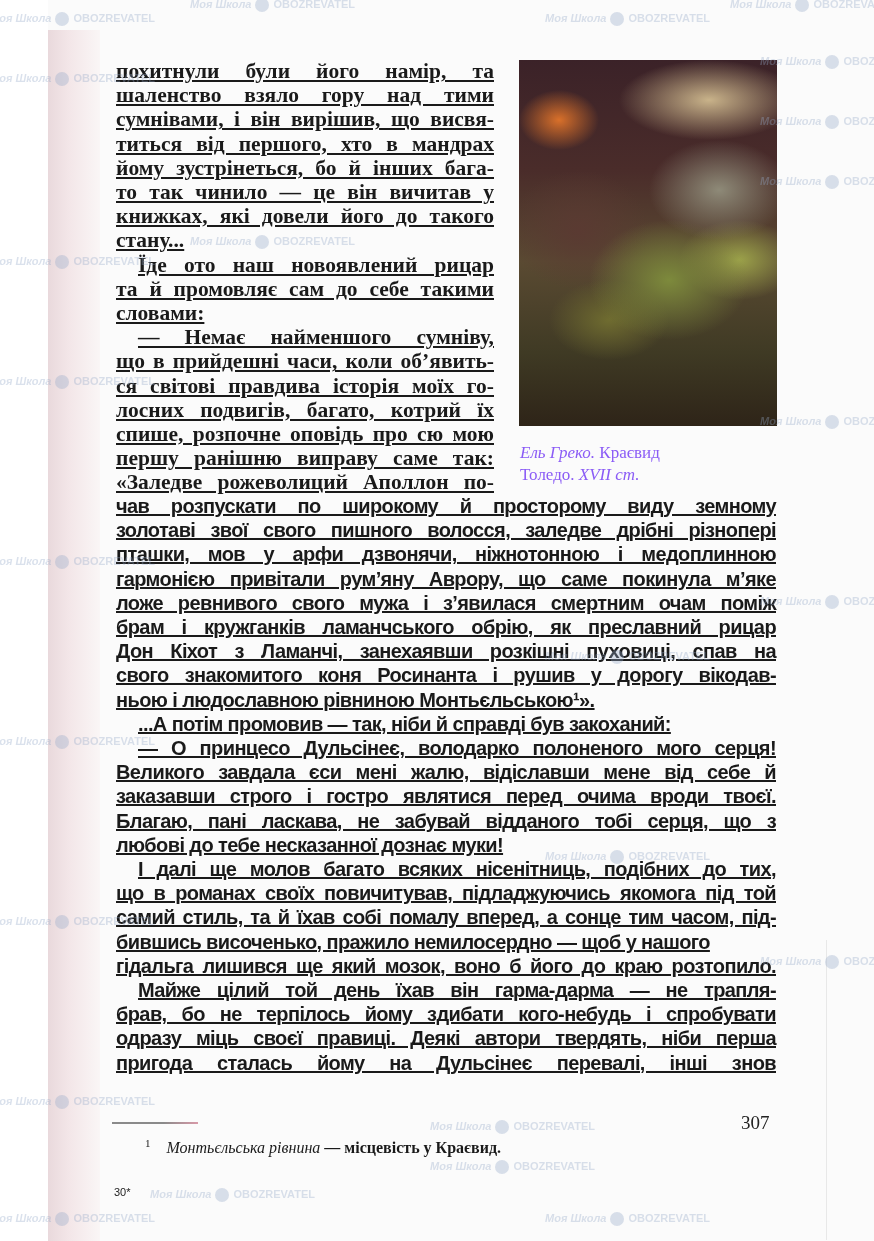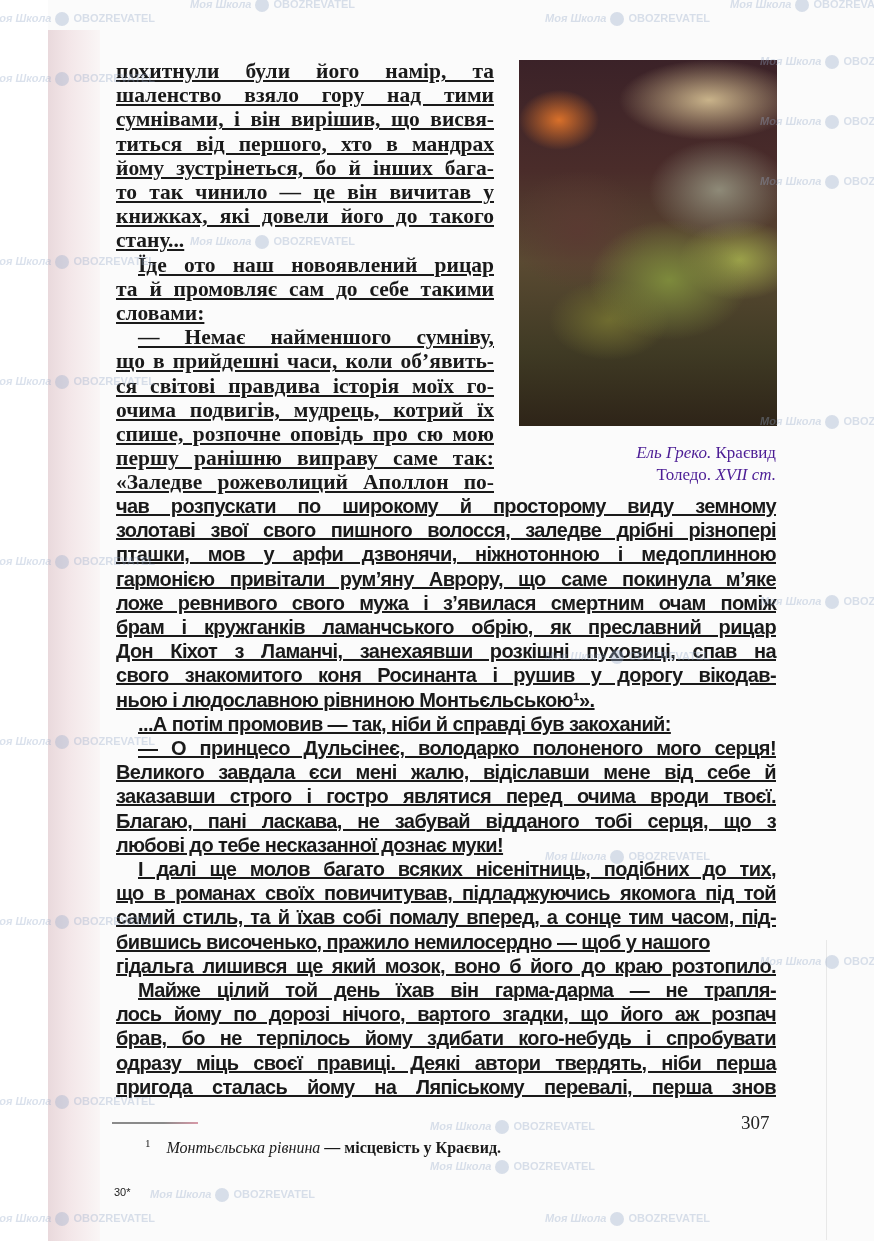--- a/index.html
+++ b/index.html
@@ -36,22 +36,22 @@
       radial-gradient(ellipse 40px 30px at 40px 60px, #d9702a 0%, rgba(217,112,42,0) 100%),
       radial-gradient(ellipse 90px 40px at 190px 40px, #c9b38a 0%, rgba(201,179,138,0) 100%),
       radial-gradient(ellipse 70px 50px at 200px 130px, #8e8a78 0%, rgba(142,138,120,0) 100%),
       radial-gradient(ellipse 80px 60px at 150px 220px, #7d8a3c 0%, rgba(125,138,60,0) 100%),
       radial-gradient(ellipse 60px 40px at 90px 260px, #6f6c30 0%, rgba(111,108,48,0) 100%),
       radial-gradient(ellipse 60px 40px at 220px 200px, #9ca24a 0%, rgba(156,162,74,0) 100%),
       radial-gradient(ellipse 70px 60px at 60px 170px, #5a3a32 0%, rgba(90,58,50,0) 100%),
       linear-gradient(180deg, #3b2228 0%, #4a2c2a 30%, #5a4a32 55%, #3f3a24 80%, #2e2418 100%);
   }
   .caption {
-    position: absolute; left: 520px; top: 442px; width: 256px; text-align: right;
-    font-size: 17px; line-height: 22px; color: #4c1d95;
+    position: absolute; left: 520px; top: 442px; width: 256px; text-align: left;
+    font-size: 17px; line-height: 22px; color: #8b5cf6;
   }
   .caption i { font-style: italic; }
   .fn-rule {
     position: absolute; left: 112px; top: 1122px; width: 86px; height: 2px;
     background: linear-gradient(90deg, #8a8a8a 60%, #d89aa8 100%);
   }
   .footnote {
     position: absolute; left: 145px; top: 1137px; font-size: 16px; white-space: nowrap;
   }
   .footnote sup { font-size: 11px; }
@@ -90,21 +90,21 @@
   <span class="line justify">йому зустрінеться, бо й інших бага-</span>
   <span class="line justify">то так чинило — це він вичитав у</span>
   <span class="line justify">книжках, які довели його до такого</span>
   <span class="line">стану...</span>
   <span class="line justify indent">Їде ото наш новоявлений рицар</span>
   <span class="line justify">та й промовляє сам до себе такими</span>
   <span class="line">словами:</span>
   <span class="line justify indent">— Немає найменшого сумніву,</span>
   <span class="line justify">що в прийдешні часи, коли об’явить-</span>
   <span class="line justify">ся світові правдива історія моїх го-</span>
-  <span class="line justify">очима подвигів, мудрець, котрий їх</span>
+  <span class="line justify">лосних подвигів, багато, котрий їх</span>
   <span class="line justify">спише, розпочне оповідь про сю мою</span>
   <span class="line justify">першу ранішню виправу саме так:</span>
   <span class="line justify">«Заледве рожеволиций Аполлон по-</span>
 </div>
 
 <div class="text wide">
   <span class="line justify">чав розпускати по широкому й просторому виду земному</span>
   <span class="line justify">золотаві звої свого пишного волосся, заледве дрібні різноперi</span>
   <span class="line justify">пташки, мов у арфи дзвонячи, ніжнотонною і медоплинною</span>
   <span class="line justify">гармонією привітали рум’яну Аврору, що саме покинула м’яке</span>
@@ -118,24 +118,23 @@
   <span class="line justify">Великого завдала єси мені жалю, відіславши мене від себе й</span>
   <span class="line justify">заказавши строго і гостро являтися перед очима вроди твоєї.</span>
   <span class="line justify">Благаю, пані ласкава, не забувай відданого тобі серця, що з</span>
   <span class="line">любові до тебе несказанної дознає муки!</span>
   <span class="line justify indent">І далі ще молов багато всяких нісенітниць, подібних до тих,</span>
   <span class="line justify">що в романах своїх повичитував, підладжуючись якомога під той</span>
   <span class="line justify">самий стиль, та й їхав собі помалу вперед, а сонце тим часом, під-</span>
   <span class="line">бившись височенько, пражило немилосердно — щоб у нашого</span>
   <span class="line justify">гідальга лишився ще який мозок, воно б його до краю розтопило.</span>
   <span class="line justify indent">Майже цілий той день їхав він гарма-дарма — не трапля-</span>
-  <span class="line justify">лось йому по дорозі нічого, вартого згадки, що його аж розпач</span>
   <span class="line justify">брав, бо не терпілось йому здибати кого-небудь і спробувати</span>
   <span class="line justify">одразу міць своєї правиці. Деякі автори твердять, ніби перша</span>
-  <span class="line justify">пригода сталась йому на Ляпіському перевалі, перша знов</span>
+  <span class="line justify">пригода сталась йому на Дульсінеє перевалі, інші знов</span>
 </div>
 
 <div class="fn-rule"></div>
 <div class="footnote">
   <sup>1</sup>
   <span class="term">Монтьєльська рівнина</span><span class="def"> — місцевість у Краєвид.</span>
 </div>
 
 <div class="sig">30*</div>
 <div class="pagenum">307</div>

